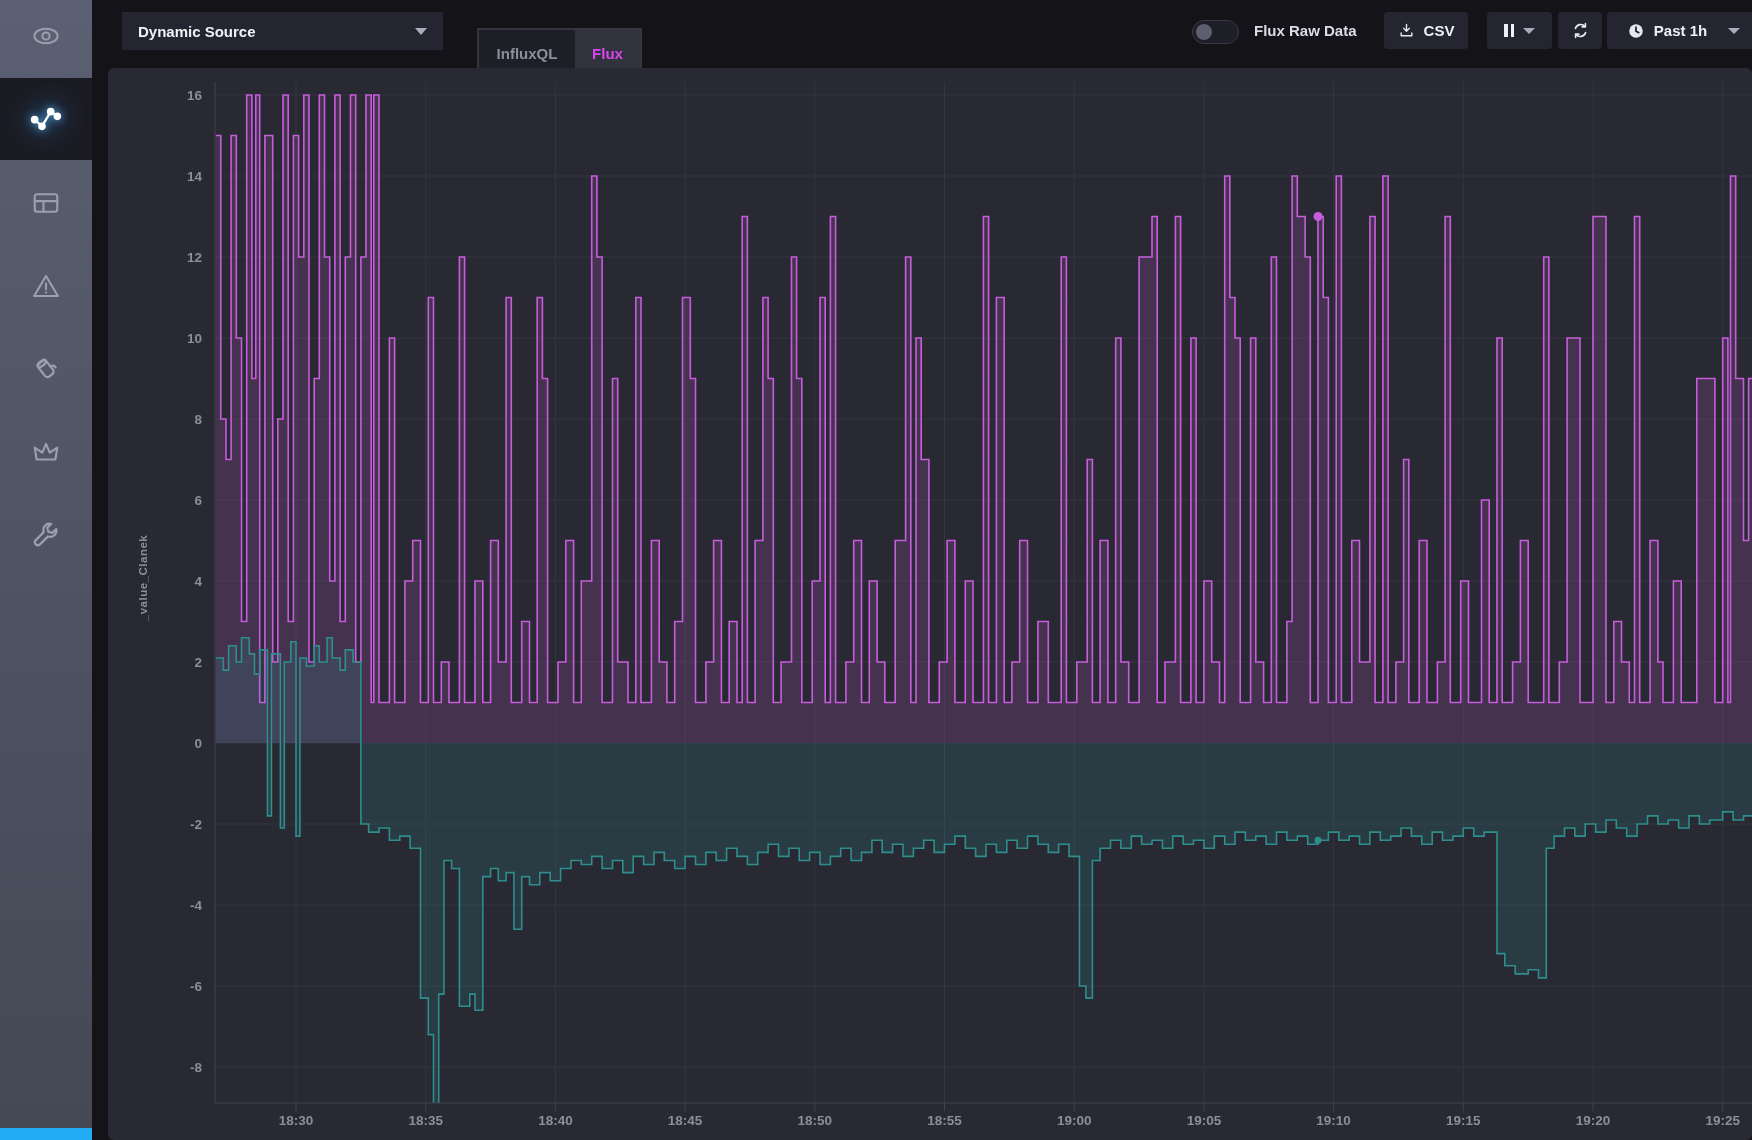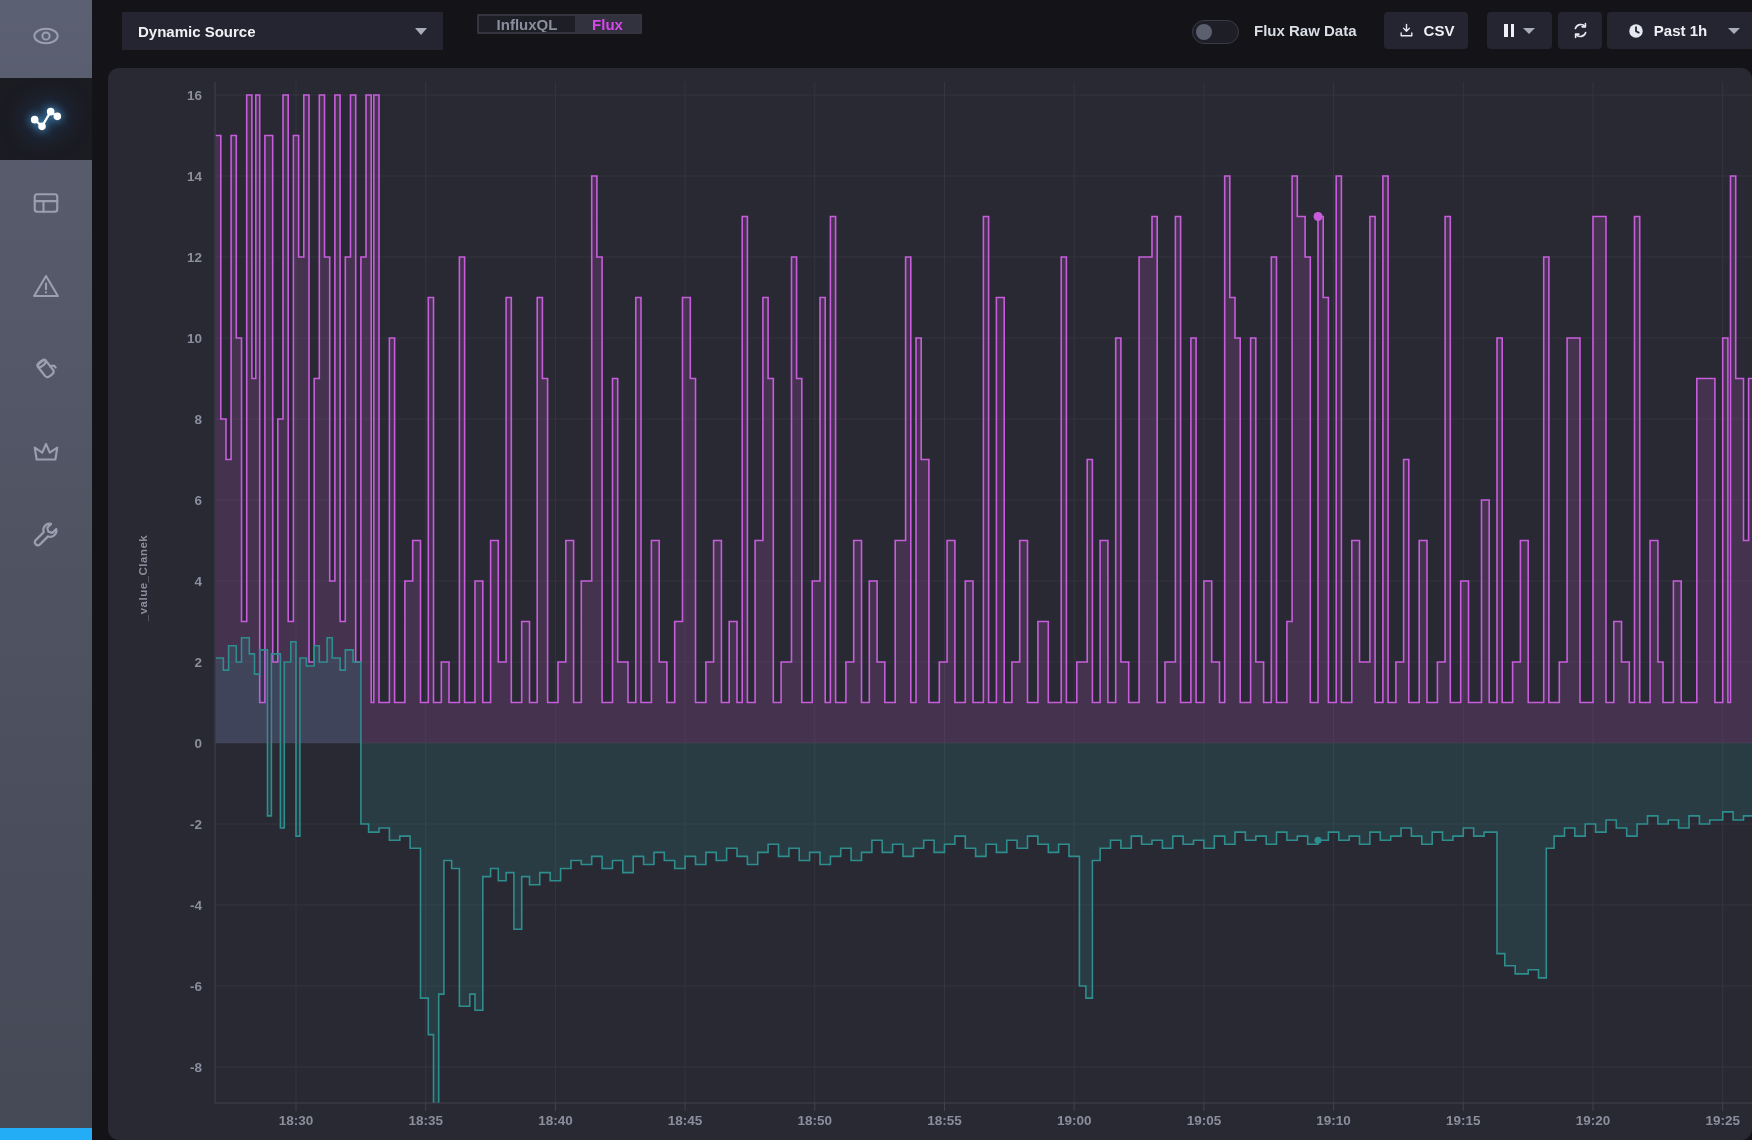--- a/index.html
+++ b/index.html
@@ -24,41 +24,41 @@
   .tb-btn { position:absolute; top:12px; height:37px; background:#252531; border-radius:4px;
     color:#eef0f5; font-size:15px; font-weight:bold; display:flex; align-items:center;
     justify-content:center; gap:9px; cursor:pointer; }
   .tb-btn svg { stroke:#e6e8ef; fill:none; stroke-width:2; stroke-linecap:round; stroke-linejoin:round; }
   #source-dropdown { position:absolute; left:30px; top:12px; width:321px; height:38px; background:#252531;
     border-radius:0; display:flex; align-items:center; cursor:pointer; }
   #source-dropdown .lbl { color:#f0f1f5; font-size:15px; font-weight:bold; padding-left:16px; }
   .chev { width:0; height:0; border-left:6px solid transparent; border-right:6px solid transparent;
     border-top:7px solid #a9adbb; }
   #source-dropdown .chev { position:absolute; right:16px; }
-  #query-toggle { position:absolute; left:385px; top:14px; height:20px; display:flex;
+  #query-toggle { position:absolute; left:385px; top:28px; height:50px; display:flex;
     border:2px solid #34353f; border-radius:1px; overflow:hidden; background:#1e1e26; }
   .seg { display:flex; align-items:center; justify-content:center; font-size:15px; cursor:pointer; }
   .seg.inactive { width:96px; color:#8a8e9d; font-weight:bold; background:#1e1e26; }
   .seg.active { width:65px; color:#d946ef; font-weight:bold; background:#32323e; }
   #raw-toggle { position:absolute; left:1100px; top:20px; width:47px; height:24px; border-radius:12px;
     background:#1e1e26; border:1.5px solid #3a3b47; cursor:pointer; }
   #raw-toggle .knob { position:absolute; left:3px; top:2.5px; width:16px; height:16px; border-radius:50%;
     background:#5c5f6d; }
   #raw-label { position:absolute; left:1162px; top:0; height:60px; display:flex; align-items:center;
     color:#dadde6; font-size:15px; font-weight:bold; }
   #csv-btn { left:1292px; width:84px; }
   #pause-btn { left:1395px; width:65px; }
   #refresh-btn { left:1466px; width:44px; }
   #time-btn { left:1515px; width:153px; }
   .pause-bars { display:flex; gap:3px; }
   .pause-bars i { display:block; width:3.5px; height:13px; background:#eef0f5; }
 
   
   #panel { position:absolute; left:108px; top:68px; width:1644px; height:1072px;
-    background:#292933; border-radius:11px; }
+    background:#292933; border-radius:6px; }
   #chart-svg text { font-family:"Liberation Sans", sans-serif; }
 </style>
 </head>
 <body>
 
 <nav id="sidebar">
   <div class="side-item" style="top:4px;">
     <svg width="38" height="28" viewBox="0 0 24 24">
       <ellipse cx="12" cy="12" rx="10" ry="6.3"></ellipse>
         <circle cx="12" cy="12" r="3.1"></circle>

